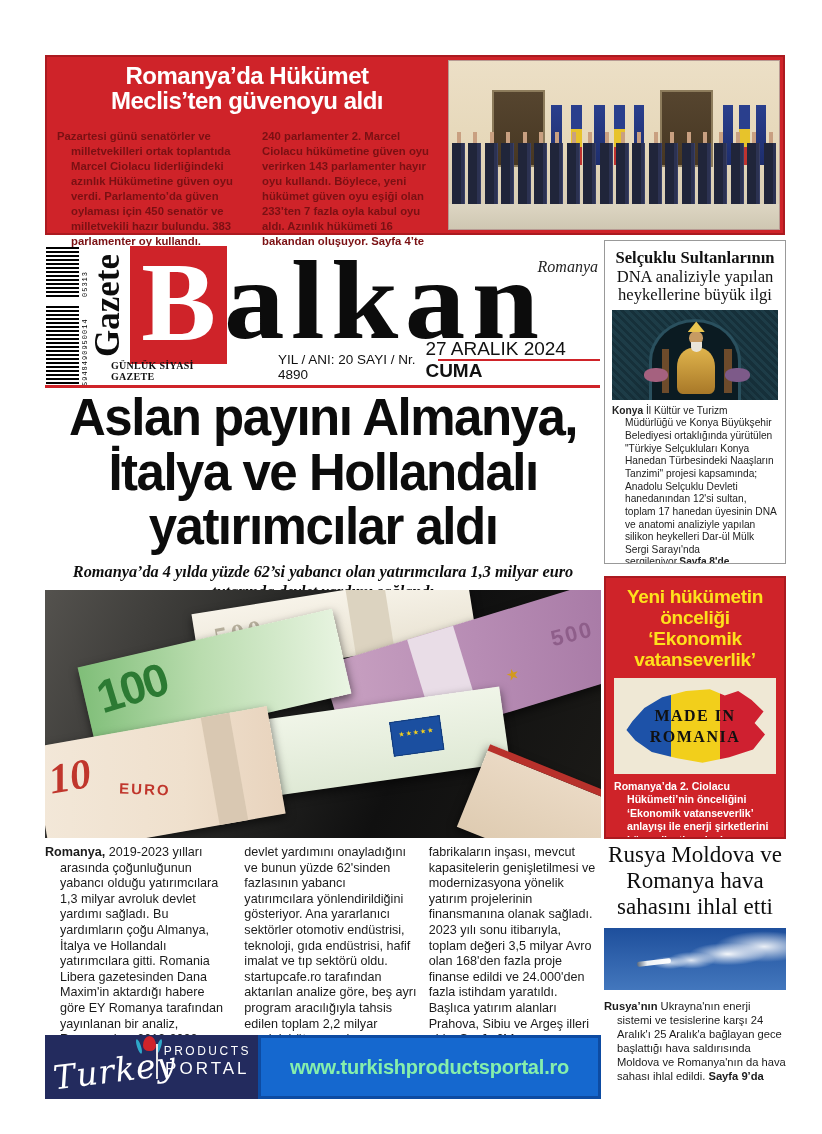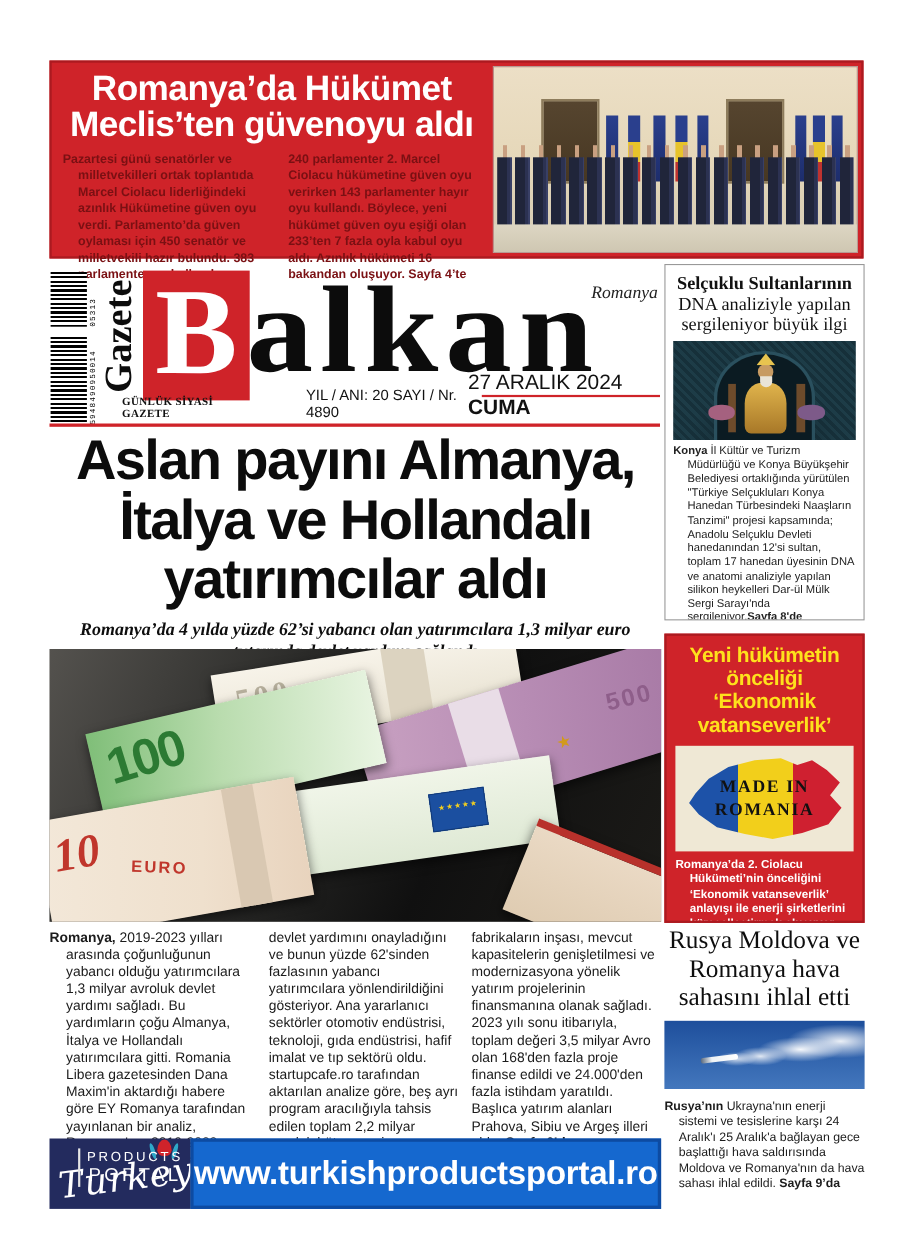--- a/index.html
+++ b/index.html
@@ -3,21 +3,21 @@
 <meta charset="utf-8">
 <style>
   *{margin:0;padding:0;box-sizing:border-box}
   html,body{width:822px;height:1134px}
   body{background:#fff;font-family:"Liberation Sans",sans-serif;position:relative;overflow:hidden}
   .abs{position:absolute}
 
   
   .top-banner{left:45px;top:55px;width:740px;height:180px;background:#cf2329;border:2px solid #ab1a20;display:flex}
   .tb-left{width:398px;padding:7px 8px 4px 10px;display:flex;flex-direction:column}
-  .tb-headline{color:#fff;font-weight:bold;font-size:32px;line-height:1.04;text-align:center;white-space:pre-line;letter-spacing:-0.5px;margin-bottom:7px}
+  .tb-headline{color:#fff;font-weight:bold;font-size:24px;line-height:1.04;text-align:center;white-space:pre-line;letter-spacing:-0.5px;margin-bottom:15px}
   .tb-cols{display:flex;gap:16px;flex:1}
   .tb-col{flex:1;color:#7a1013;font-weight:bold;font-size:11.3px;line-height:1.33}
   .tb-col.hang{padding-left:14px;text-indent:-14px}
   .tb-photo{flex:1;position:relative;background:linear-gradient(180deg,#ecdfc6 0%,#e6d8ba 48%,#ddd1b6 70%,#d6cdb9 100%);overflow:hidden;margin:3px;border:1px solid #b89a93}
   .door{position:absolute;top:17%;width:16%;height:46%;background:linear-gradient(#56452f,#473722);border:2px solid #8d7c5c}
   .door.d1{left:13%}.door.d2{left:64%}
   .flag{position:absolute;top:26%;width:3.2%;height:36%}
   .f-eu{background:linear-gradient(180deg,#2a3f8d,#1d2d6c)}
   .f-ro{background:linear-gradient(180deg,#2a3f8d 0 40%,#e7c32b 40% 70%,#bf3330 70%)}
   .heads-row{position:absolute;top:42%;left:1%;right:1%;height:8%;background:repeating-linear-gradient(90deg,transparent 0 5px,#c9a081 5px 9px,transparent 9px 16.4px)}
@@ -95,21 +95,21 @@
   .tp-logo{width:213px;background:#232b5e;position:relative;color:#fff;overflow:hidden}
   .tp-script{position:absolute;left:8px;top:16px;font-family:"DejaVu Serif",serif;font-style:italic;font-size:33px;transform:rotate(-7deg);letter-spacing:1px;white-space:nowrap}
   .tulip{position:absolute;left:98px;top:1px;width:13px;height:15px;background:#d0232a;border-radius:50% 50% 45% 45%/65% 65% 35% 35%}
   .tleaf{position:absolute;width:4px;height:15px;background:#2ea8c9;border-radius:50%}
   .tl1{left:92px;top:4px;transform:rotate(-18deg)}.tl2{left:112px;top:4px;transform:rotate(18deg)}
   .tp-words{position:absolute;right:7px;top:9px;border-left:2px solid #e6e6e6;padding-left:6px;text-align:center}
   .tp-products{font-size:12px;letter-spacing:2.5px;line-height:1.25}
   .tp-portal{font-size:17px;letter-spacing:3px;line-height:1.2}
   .portal-box{flex:1;background:#1568cf;border:3px solid #0d4ba2;display:flex;flex-direction:column;align-items:center;justify-content:center;gap:1px}
   .portal-line1{color:#fff;font-weight:bold;font-size:19px;letter-spacing:-0.2px}
-  .portal-line2{color:#ffffff;font-weight:bold;font-size:30px;letter-spacing:-0.2px}
+  .portal-line2{color:#86efac;font-weight:bold;font-size:20px;letter-spacing:-0.2px}
 
   
   .eco-box{left:604px;top:576px;width:182px;height:263px;background:#cf2329;border:2px solid #ab1a20;padding:9px 8px 6px;overflow:hidden}
   .eco-headline{color:#fee11c;font-weight:bold;font-size:19px;line-height:1.1;text-align:center;white-space:pre-line;letter-spacing:-0.3px}
   .eco-map{margin:7px 0 6px;height:96px;background:#efe8d5;position:relative;overflow:hidden}
   .ro-map{position:absolute;left:4%;top:4%;width:92%;height:92%;background:linear-gradient(90deg,#1d52a8 0 34%,#f2cf1b 34% 67%,#cf2030 67% 100%);clip-path:polygon(8% 45%,16% 30%,28% 18%,44% 11%,60% 9%,70% 16%,79% 11%,88% 21%,96% 34%,90% 47%,97% 60%,89% 77%,73% 86%,55% 92%,38% 87%,21% 80%,10% 67%,4% 55%)}
   .map-caption{position:absolute;left:0;right:0;top:30%;text-align:center;font-family:"Liberation Serif",serif;font-weight:bold;font-size:16px;line-height:1.3;white-space:pre-line;letter-spacing:1.5px;color:#111}
   .eco-body{color:#fff;font-weight:bold;font-size:10.6px;line-height:1.28;padding-left:13px;text-indent:-13px}
 
   
@@ -164,21 +164,21 @@
   <div class="abs edition">Romanya</div>
   <div class="abs rule-short"></div>
   <div class="abs info-row">
     <span class="tagline">GÜNLÜK SİYASİ GAZETE</span>
     <span class="issue">YIL / ANI: 20 SAYI / Nr. 4890</span>
     <span class="date-wrap"><span>27 ARALIK 2024 </span><b>CUMA</b></span>
   </div>
 
   <div class="abs sel-box">
     <div class="sel-headline">
-      <span class="hb">Selçuklu Sultanlarının</span><span> DNA analiziyle yapılan sergileniyor büyük ilgi</span>
+      <span class="hb">Selçuklu Sultanlarının</span><span> DNA analiziyle yapılan heykellerine büyük ilgi</span>
     </div>
     <div class="sel-photo">
       <div class="arch"></div>
       <div class="throne-arm ta1"></div>
       <div class="throne-arm ta2"></div>
       <div class="cushion cu1"></div>
       <div class="cushion cu2"></div>
       <div class="sultan-body"></div>
       <div class="sultan-head"></div>
       <div class="sultan-crown"></div>

